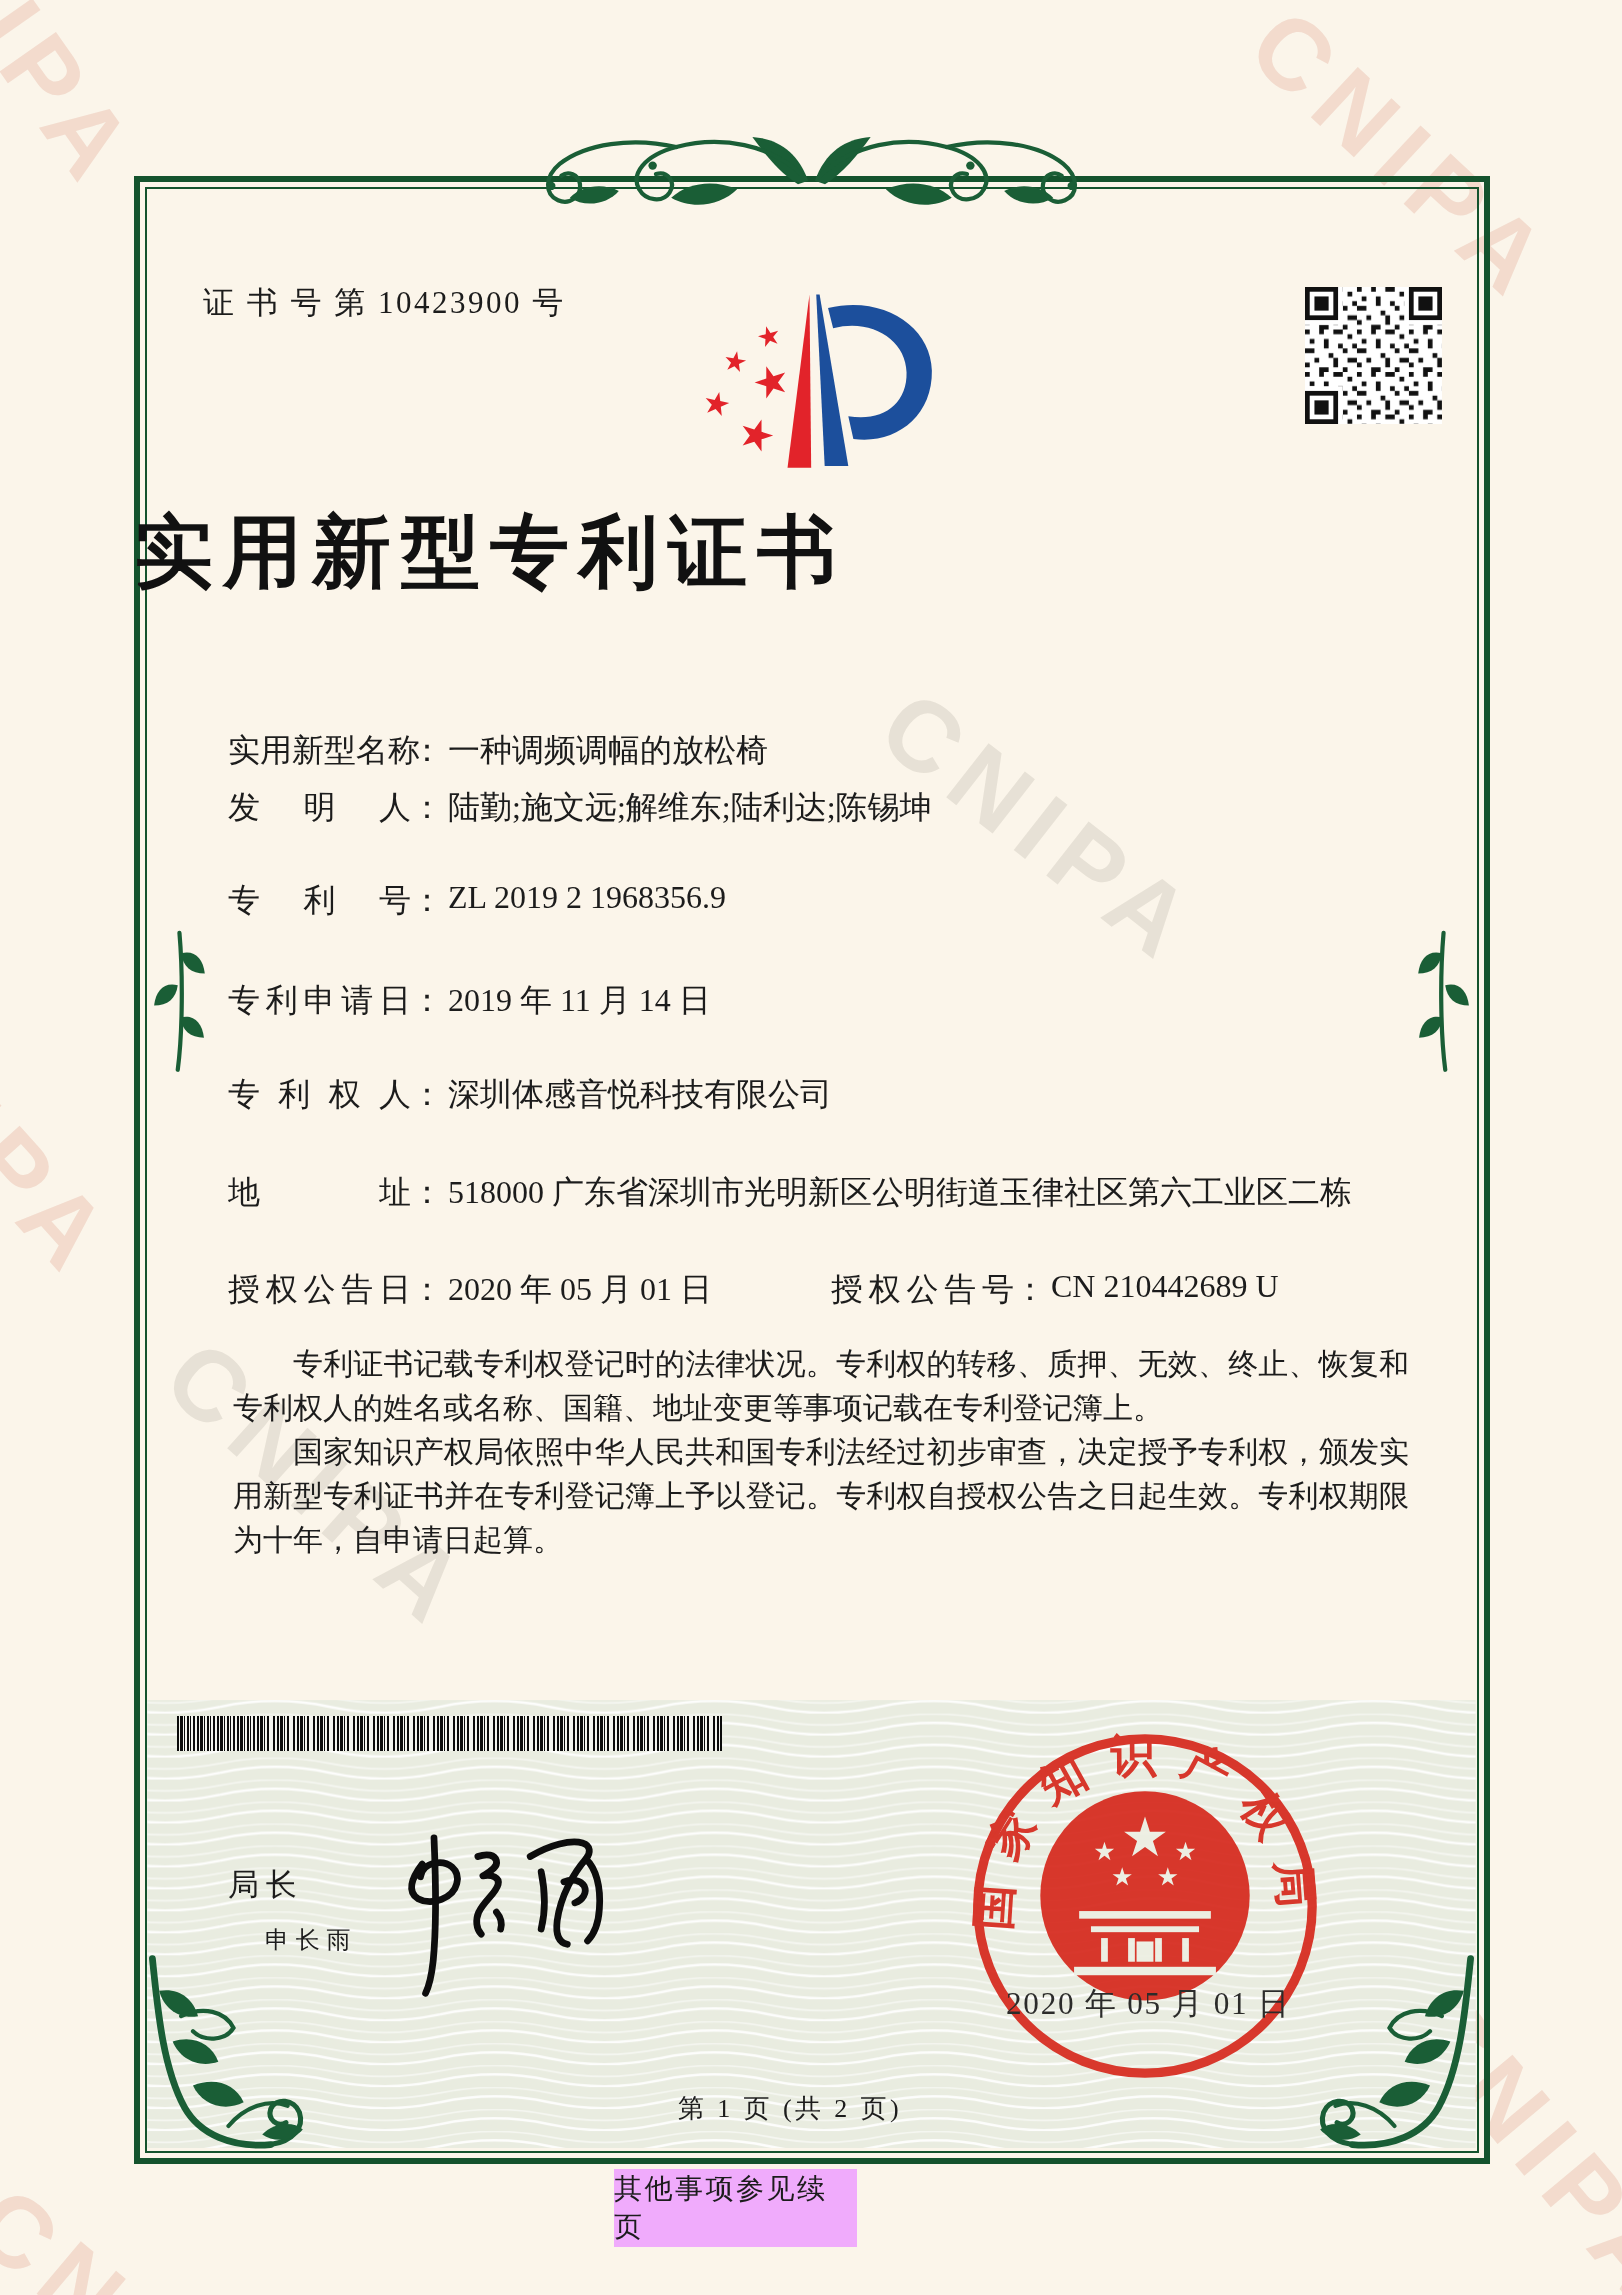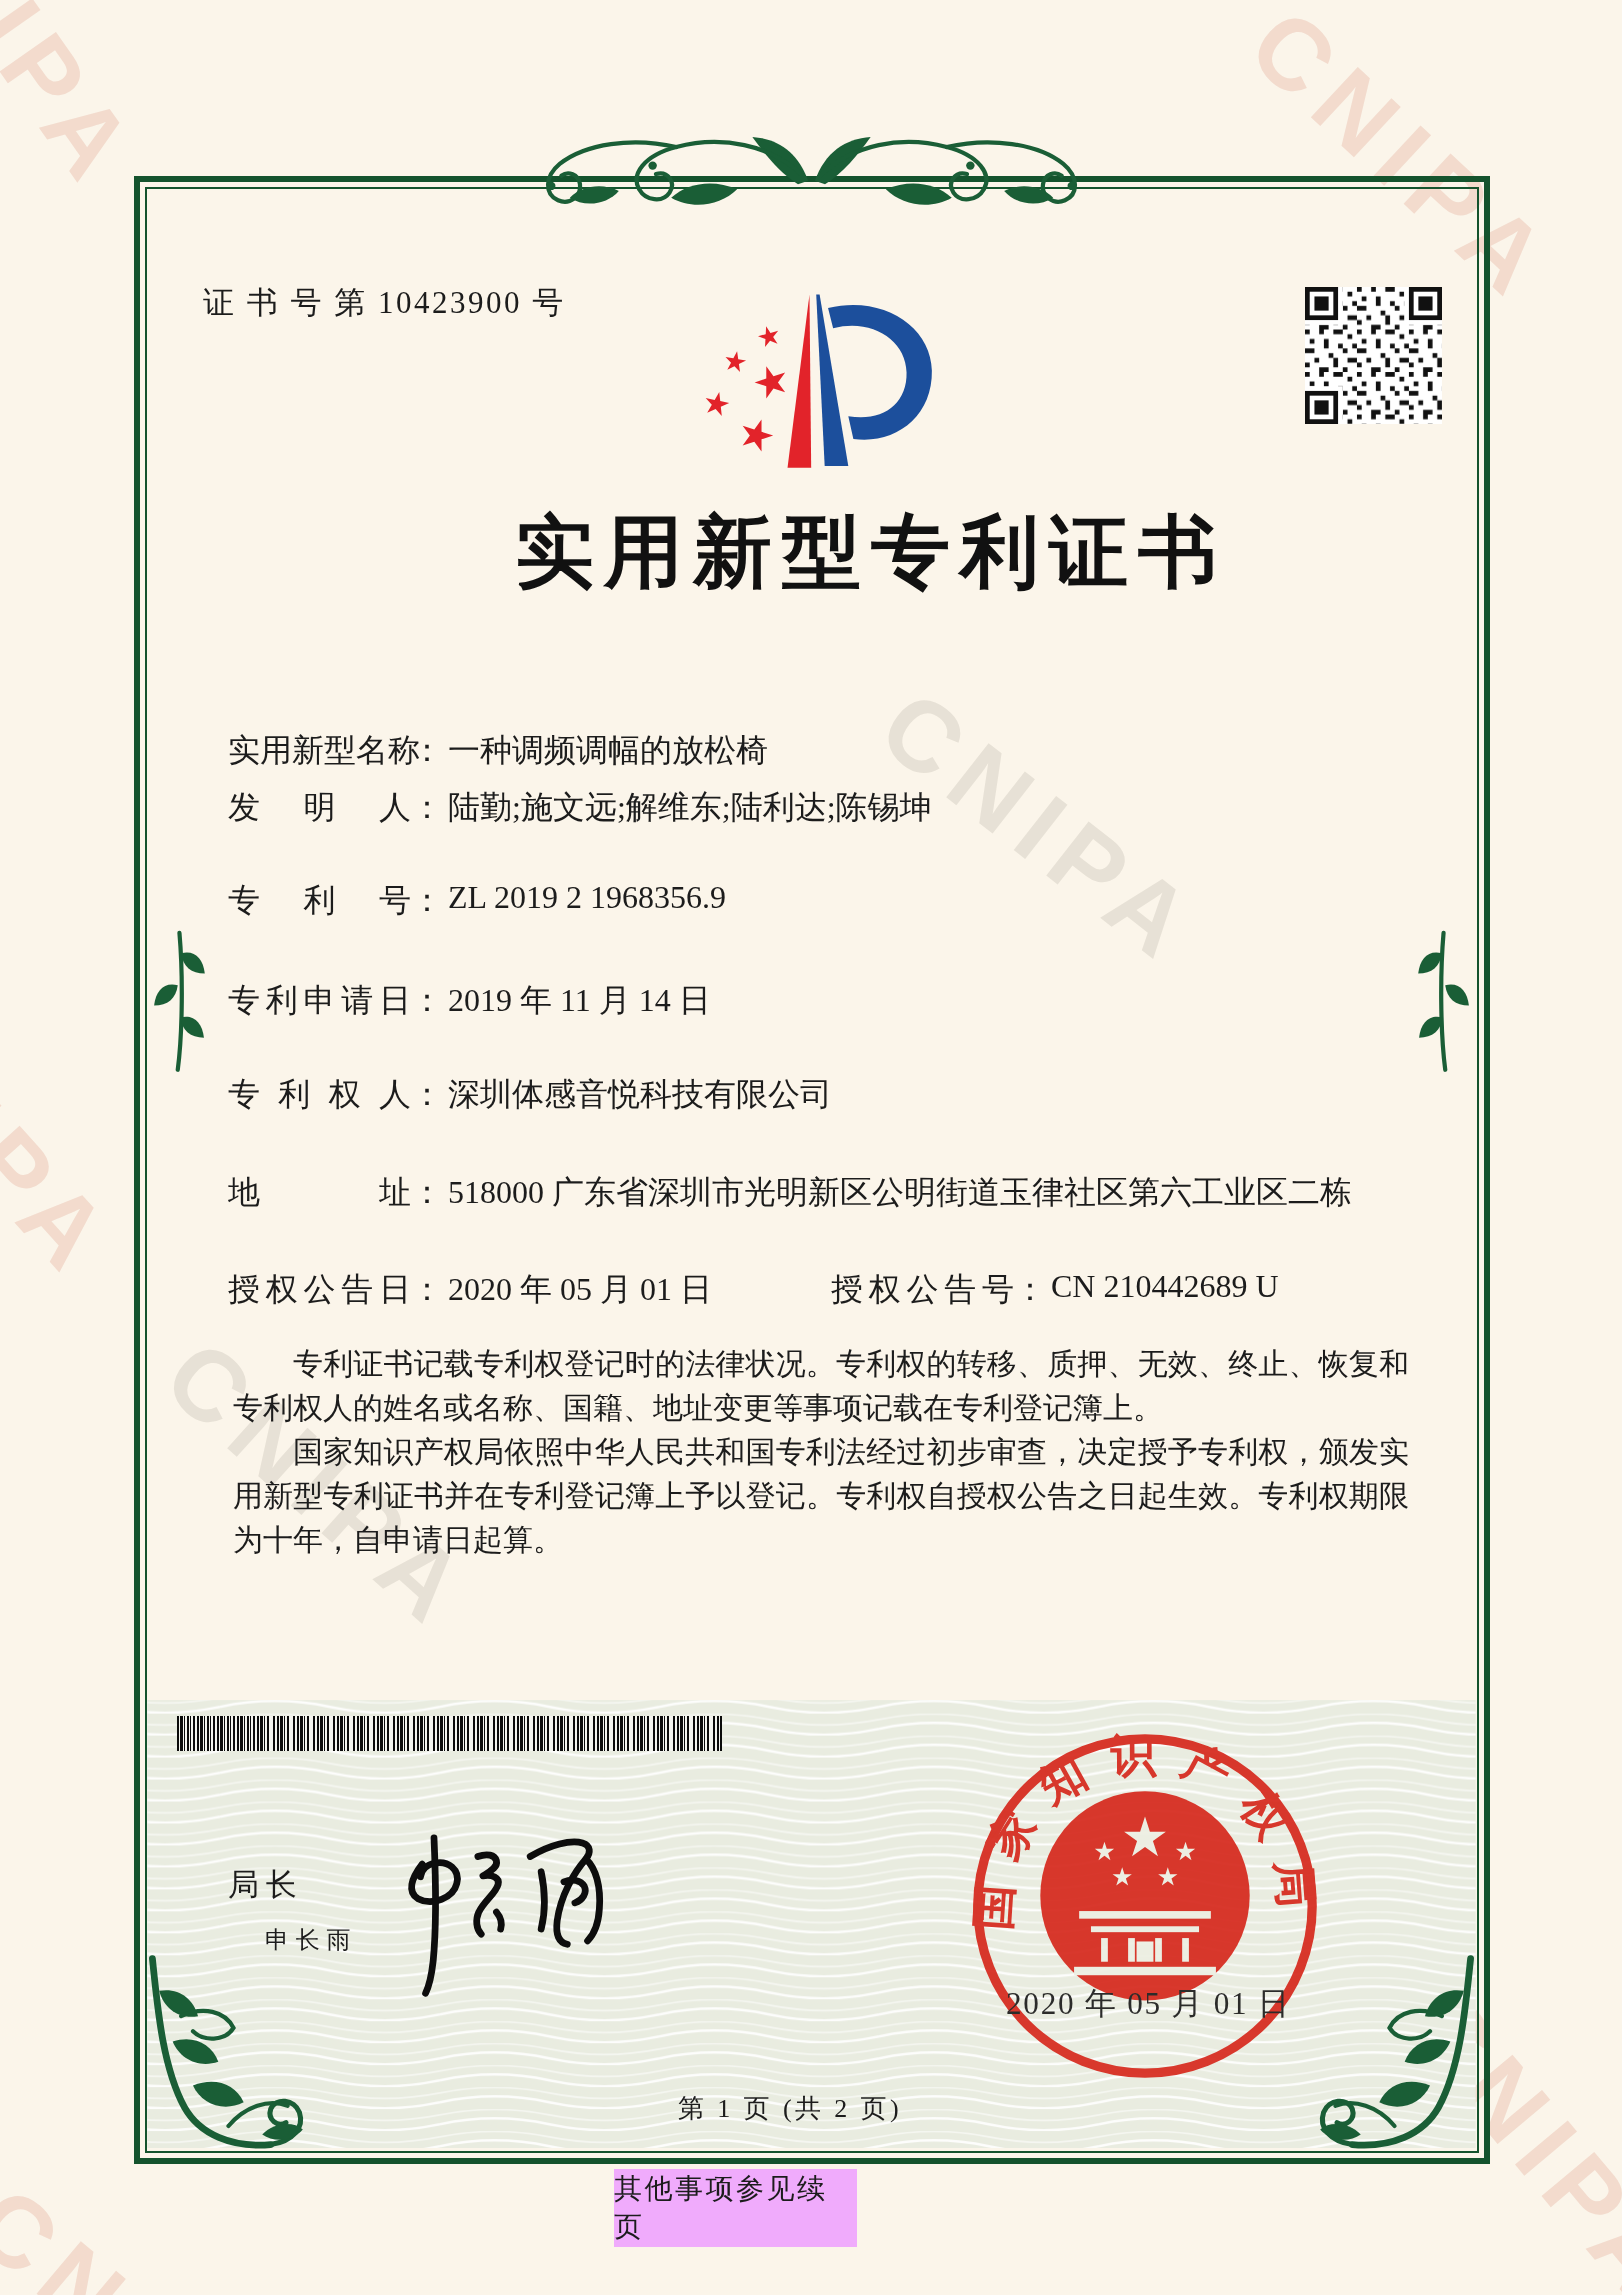--- a/index.html
+++ b/index.html
@@ -18,21 +18,21 @@
   }
   .wm.pink{color:rgba(214,128,103,0.22);}
   .wm.gray{color:rgba(124,116,98,0.15);}
   
   .bframe{position:absolute;box-sizing:border-box;border-style:solid;border-color:#14532d;}
   .b-outer{left:134px;top:176px;width:1356px;height:1988px;border-width:6.8px;}
   .b-inner{left:145px;top:187px;width:1334px;height:1966px;border-width:2.5px;}
   
   .certno{left:203px;top:282px;font-size:31px;letter-spacing:2.5px;}
   
-  .title{left:134px;top:500px;width:1093px;text-align:right;
+  .title{left:134px;top:500px;width:1093px;text-align:left;
     font-size:79px;font-weight:bold;letter-spacing:10px;color:#111;}
   
   .frow{position:absolute;left:228px;font-size:32px;white-space:nowrap;}
   .flabel{display:inline-block;width:183px;text-align:justify;text-align-last:justify;vertical-align:top;}
   .fcolon{display:inline-block;vertical-align:top;}
   .fvalue{display:inline-block;margin-left:5px;vertical-align:top;}
   .fvalue.wrap{white-space:normal;width:968px;line-height:42px;}
   .grant2{position:absolute;left:0;top:0;}
   
   .bodytext{left:233px;top:1342px;width:1176px;font-size:30px;line-height:44px;text-align:justify;}

